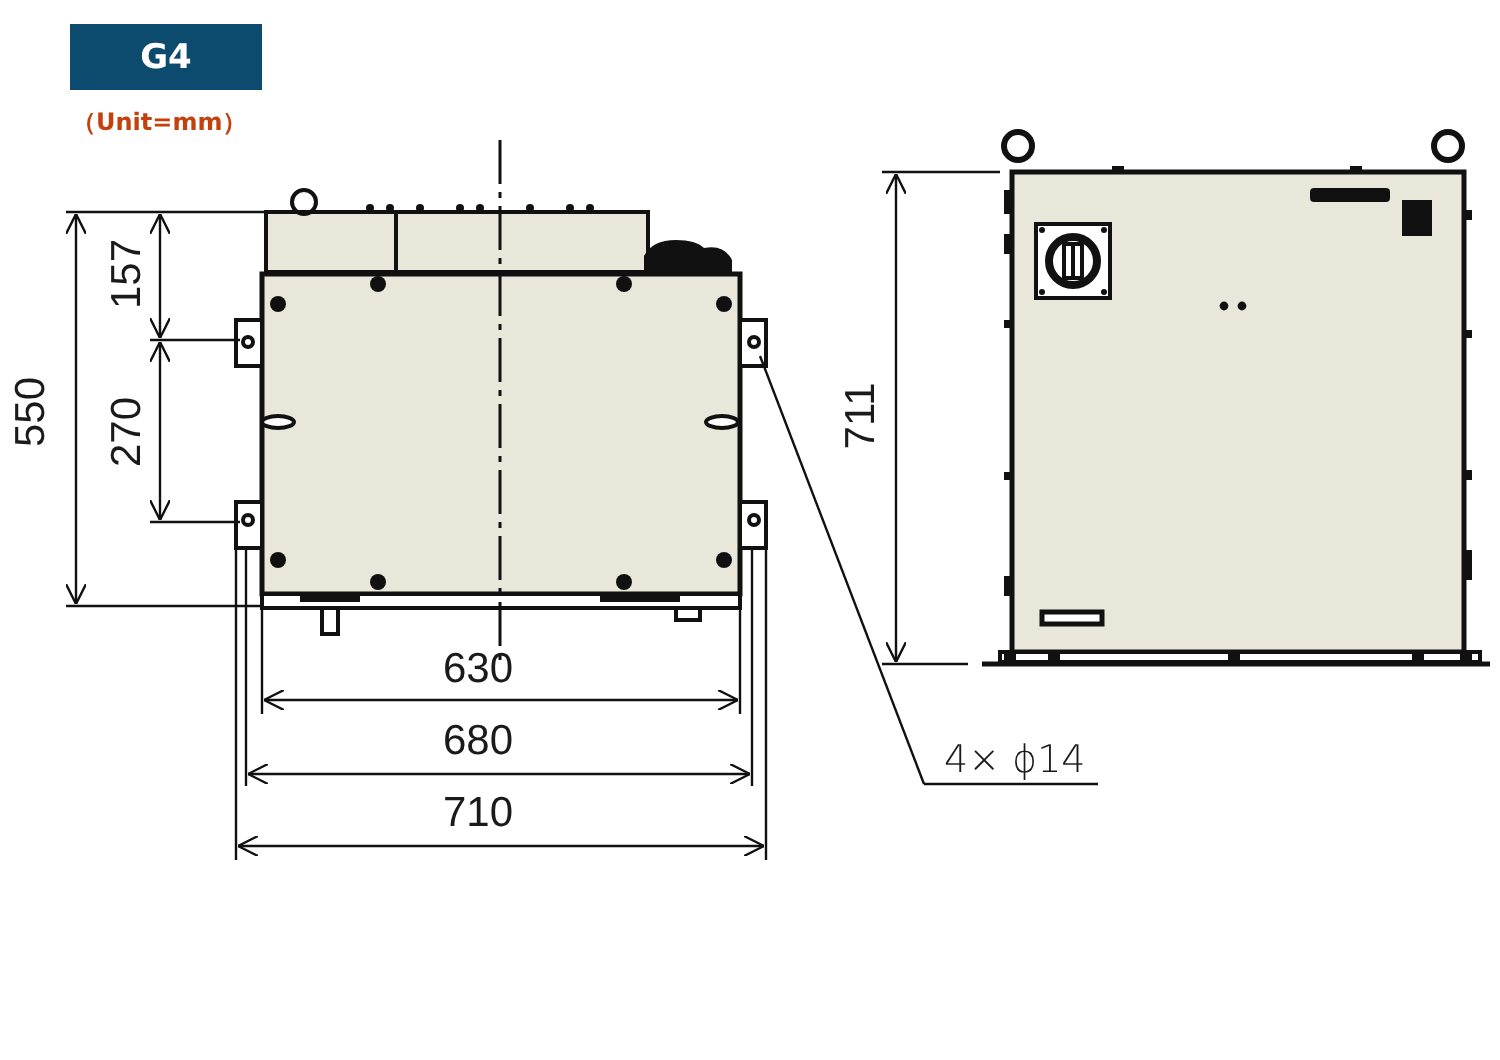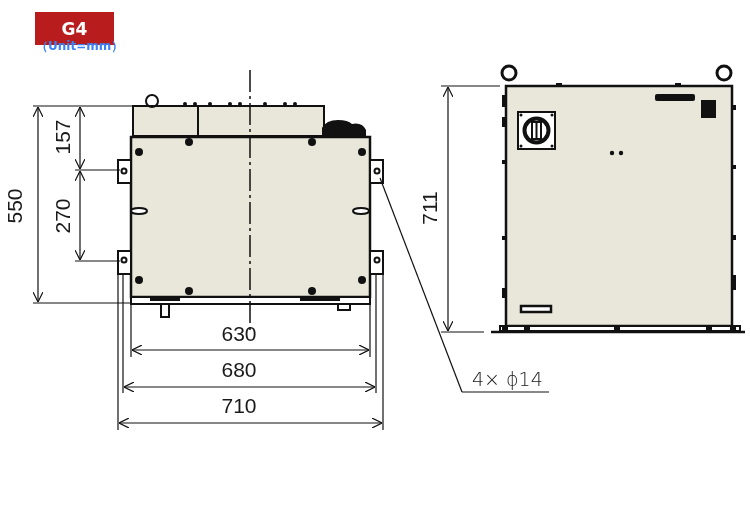--- a/index.html
+++ b/index.html
@@ -1,18 +1,18 @@
 <!DOCTYPE html>
 <html><head>
 <meta charset="utf-8">
 <style>
   html, body { margin:0; padding:0; background:#ffffff; }
   body { width:750px; height:530px; position:relative; overflow:hidden; font-family:"Liberation Sans", sans-serif; }
-  .badge { position:absolute; left:35px; top:12px; width:79px; height:33px; background:#b91c1c; color:#ffffff; font-weight:bold; font-size:17px; display:flex; align-items:center; justify-content:center; font-family:"DejaVu Sans", sans-serif; }
-  .unit { position:absolute; left:36px; top:38px; font-size:12px; font-weight:bold; color:#3b82f6; font-family:"DejaVu Sans", sans-serif; }
+  .badge { position:absolute; left:35px; top:12px; width:96px; height:33px; background:#0c4a6e; color:#ffffff; font-weight:bold; font-size:17px; display:flex; align-items:center; justify-content:center; font-family:"DejaVu Sans", sans-serif; }
+  .unit { position:absolute; left:36px; top:53px; font-size:12px; font-weight:bold; color:#c2410c; font-family:"DejaVu Sans", sans-serif; }
   svg { position:absolute; left:0; top:0; }
   .dim { font-family:"Liberation Sans", sans-serif; font-size:21px; fill:#1a1a1a; }
   .hole { font-family:"DejaVu Sans", sans-serif; font-size:19px; fill:#1a1a1a; font-weight:300; }
 </style>
 </head>
 <body>
 
 <div class="badge">
     <span>G4</span>
   </div>

